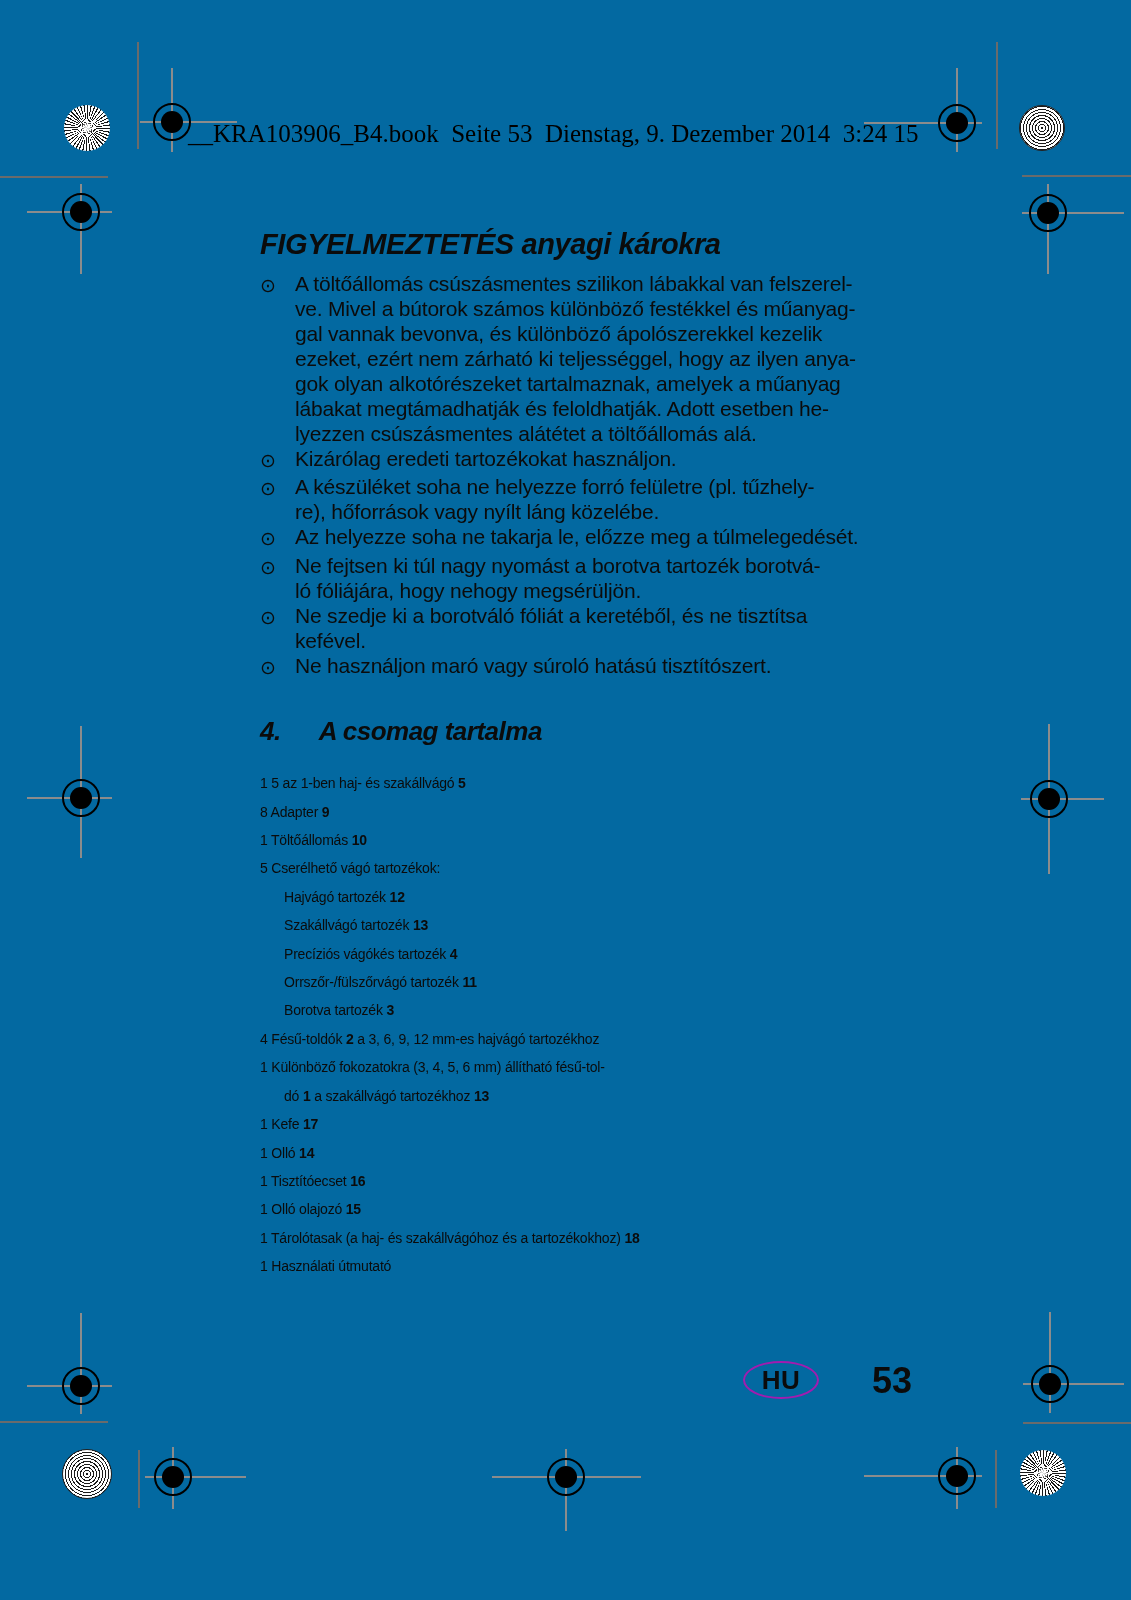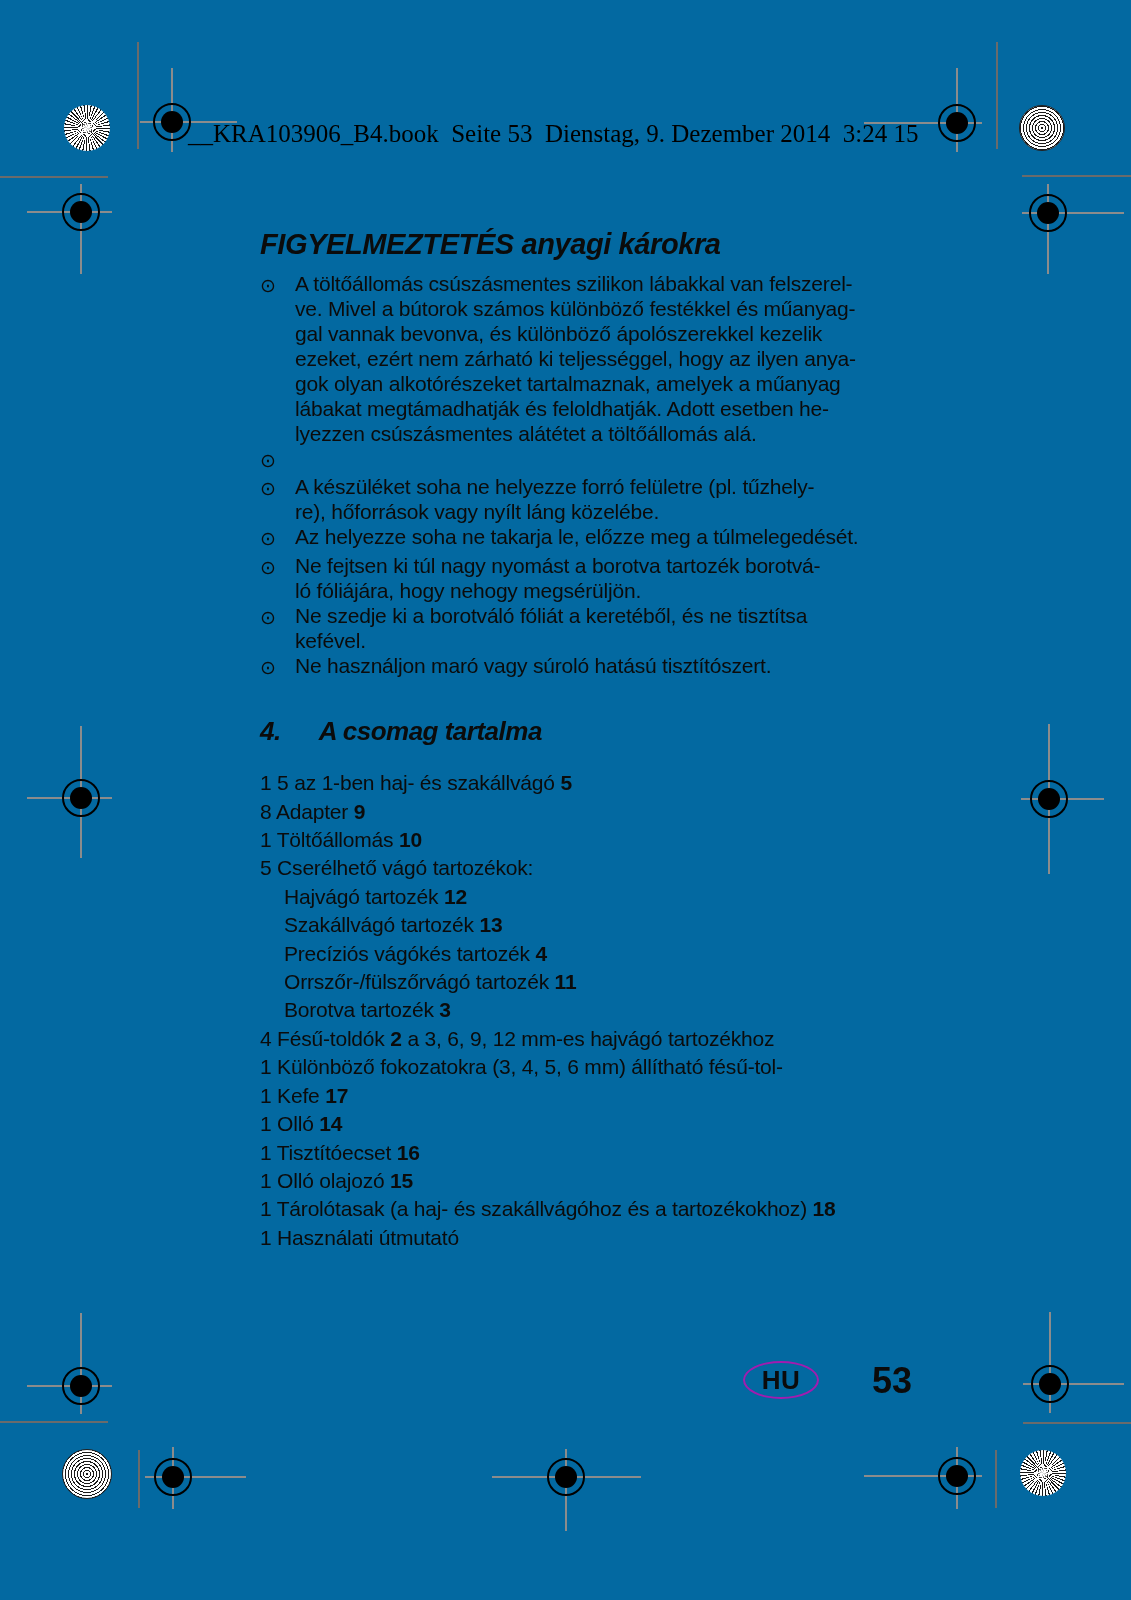--- a/index.html
+++ b/index.html
@@ -45,21 +45,21 @@
   ul.warn-list li{display:flex;align-items:flex-start;}
   .bullet{flex:0 0 35px;font-size:19px;line-height:28.4px;
           font-family:"DejaVu Sans",sans-serif;}
   .btext{white-space:pre-line;font-size:21px;line-height:25px;letter-spacing:-0.2px;}
   .sec-heading{
     margin:28px 0 16px 0;
     font-size:26px;line-height:44px;font-weight:bold;font-style:italic;
     letter-spacing:-0.5px;
   }
   .sec-num{margin-right:38px;}
-  .pkg-list{font-size:21px;line-height:28.4px;letter-spacing:-0.2px;}
+  .pkg-list{font-size:14px;line-height:28.4px;letter-spacing:-0.2px;}
   .pkg-row{white-space:pre;}
   .pkg-row.indent{padding-left:24px;}
   .pkg-row b{font-weight:bold;}
   
   .country-badge{
     position:absolute;left:743px;top:1361px;width:76px;height:38px;
     border:2px solid #a21caf;border-radius:50%;box-sizing:border-box;
     display:flex;align-items:center;justify-content:center;
     font-size:26px;font-weight:bold;letter-spacing:0.5px;
   }
@@ -166,20 +166,21 @@
         <span class="btext">A töltőállomás csúszásmentes szilikon lábakkal van felszerel-
 ve. Mivel a bútorok számos különböző festékkel és műanyag-
 gal vannak bevonva, és különböző ápolószerekkel kezelik
 ezeket, ezért nem zárható ki teljességgel, hogy az ilyen anya-
 gok olyan alkotórészeket tartalmaznak, amelyek a műanyag
 lábakat megtámadhatják és feloldhatják. Adott esetben he-
 lyezzen csúszásmentes alátétet a töltőállomás alá.</span>
       </li>
       <li>
         <span class="bullet">⊙</span>
+        <span class="btext">Kizárólag eredeti tartozékokat használjon.</span>
       </li>
       <li>
         <span class="bullet">⊙</span>
         <span class="btext">A készüléket soha ne helyezze forró felületre (pl. tűzhely-
 re), hőforrások vagy nyílt láng közelébe.</span>
       </li>
       <li>
         <span class="bullet">⊙</span>
         <span class="btext">Az helyezze soha ne takarja le, előzze meg a túlmelegedését.</span>
       </li>
@@ -208,20 +209,21 @@
       <div class="pkg-row"><span>8 Adapter </span><b>9</b></div>
       <div class="pkg-row"><span>1 Töltőállomás </span><b>10</b></div>
       <div class="pkg-row"><span>5 Cserélhető vágó tartozékok:</span></div>
       <div class="pkg-row indent"><span>Hajvágó tartozék </span><b>12</b></div>
       <div class="pkg-row indent"><span>Szakállvágó tartozék </span><b>13</b></div>
       <div class="pkg-row indent"><span>Precíziós vágókés tartozék </span><b>4</b></div>
       <div class="pkg-row indent"><span>Orrszőr-/fülszőrvágó tartozék </span><b>11</b></div>
       <div class="pkg-row indent"><span>Borotva tartozék </span><b>3</b></div>
       <div class="pkg-row"><span>4 Fésű-toldók </span><b>2</b><span> a 3, 6, 9, 12 mm-es hajvágó tartozékhoz</span></div>
       <div class="pkg-row"><span>1 Különböző fokozatokra (3, 4, 5, 6 mm) állítható fésű-tol-</span></div>
+      <div class="pkg-row indent"><span>dó </span><b>1</b><span> a szakállvágó tartozékhoz </span><b>13</b></div>
       <div class="pkg-row"><span>1 Kefe </span><b>17</b></div>
       <div class="pkg-row"><span>1 Olló </span><b>14</b></div>
       <div class="pkg-row"><span>1 Tisztítóecset </span><b>16</b></div>
       <div class="pkg-row"><span>1 Olló olajozó </span><b>15</b></div>
       <div class="pkg-row"><span>1 Tárolótasak (a haj- és szakállvágóhoz és a tartozékokhoz) </span><b>18</b></div>
       <div class="pkg-row"><span>1 Használati útmutató</span></div>
     </div>
 
   </div>
 

